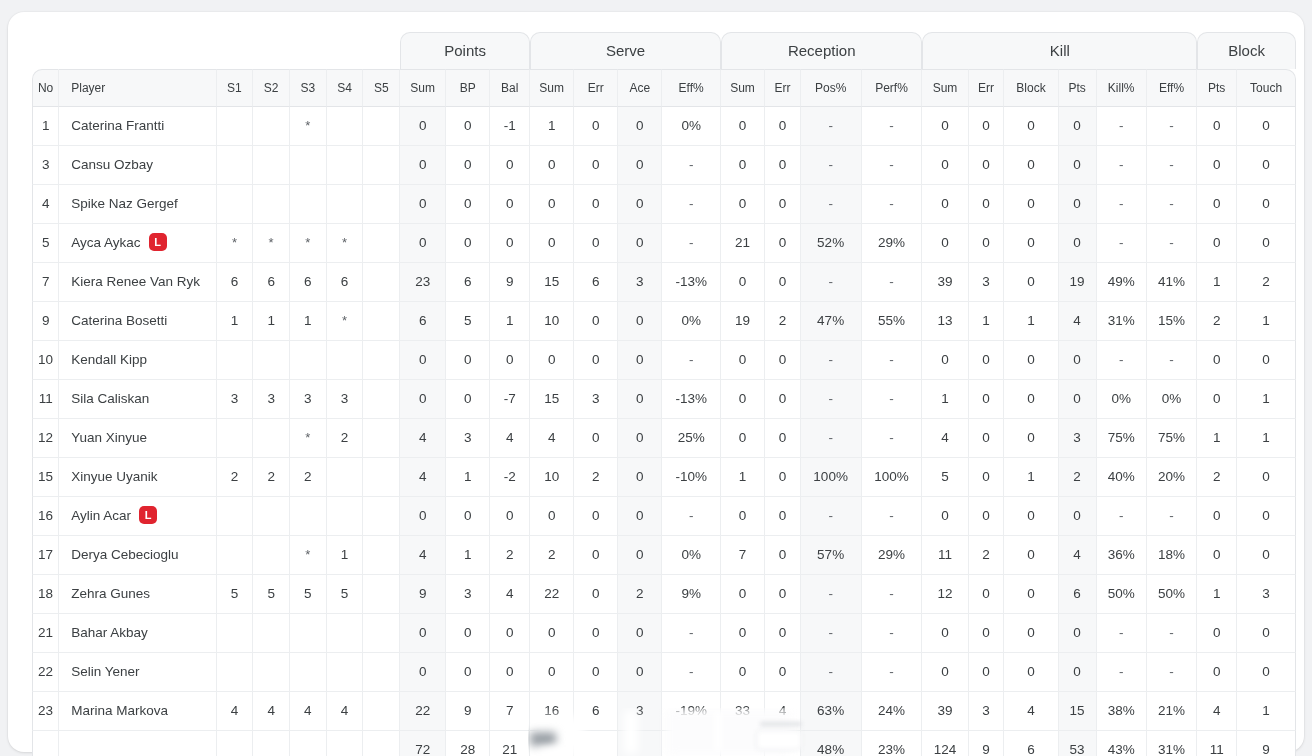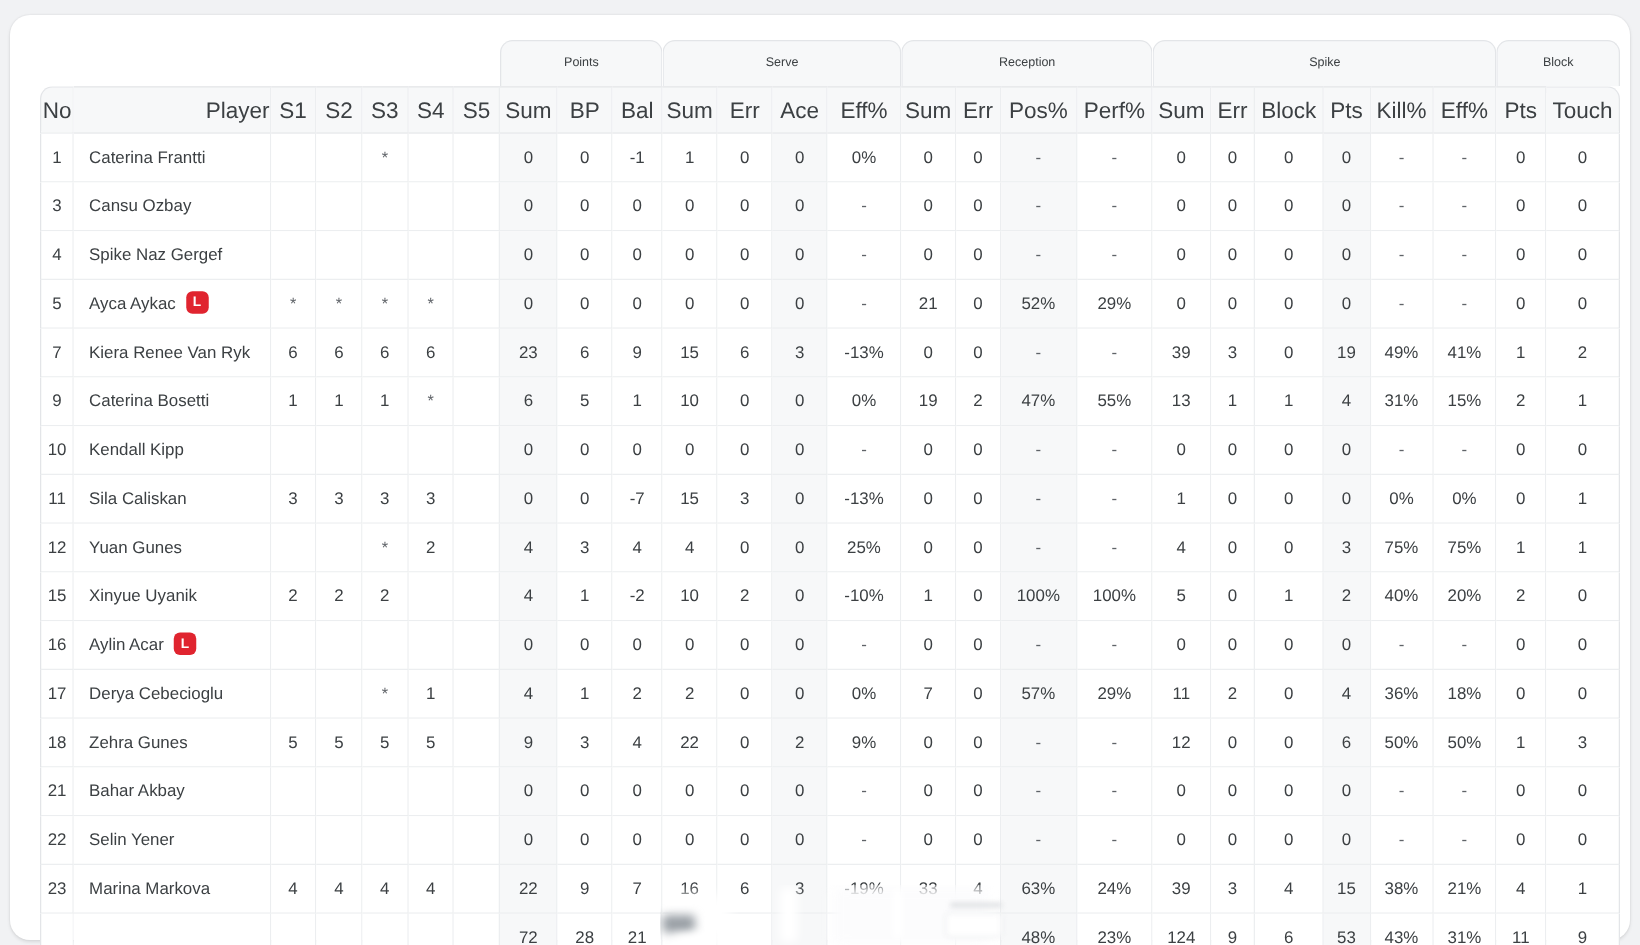--- a/index.html
+++ b/index.html
@@ -52,21 +52,21 @@
     height: 38px;
     line-height: 38px;
     white-space: nowrap;
     overflow: hidden;
   }
 
   
   tr.group-row th {
     height: 36px;
     line-height: 36px;
-    font-size: 10px;
+    font-size: 15px;
     color: #3c4043;
     background: transparent;
     border: none;
   }
   tr.group-row th.grp {
     background: #f7f8f9;
     border: 1px solid #e3e5e8;
     border-bottom: none;
     border-top-left-radius: 10px;
     border-top-right-radius: 10px;
@@ -74,29 +74,29 @@
   tr.group-row th.spacer { background: transparent; border: none; }
 
   
   tr.head-row th {
     background: #f7f8f9;
     border-top: 1px solid #e3e5e8;
     border-bottom: 1px solid #e3e5e8;
     border-right: 1px solid #eceef0;
     height: 36px;
     line-height: 36px;
-    font-size: 18px;
+    font-size: 12px;
     color: #3c4043;
   }
   tr.head-row th.first {
     border-left: 1px solid #e3e5e8;
     border-top-left-radius: 10px;
   }
   tr.head-row th.last { border-right: 1px solid #e3e5e8; border-top-right-radius: 10px;}
-  tr.head-row th.lab { text-align: right; padding-left: 12px; }
+  tr.head-row th.lab { text-align: left; padding-left: 12px; }
 
   
   tbody td {
     border-bottom: 1px solid #eceef0;
     border-right: 1px solid #eceef0;
     background: #ffffff;
     color: #3c4043;
     font-size: 13.5px;
   }
   tbody td.first { border-left: 1px solid #e3e5e8; }
@@ -215,21 +215,21 @@
             <col style="width: 48px;">
             <col style="width: 38px;">
             <col style="width: 56px;">
           </colgroup>
         <thead>
           <tr class="group-row">
               <th colspan="7" class="spacer"></th>
               <th colspan="3" class="grp">Points</th>
               <th colspan="4" class="grp">Serve</th>
               <th colspan="4" class="grp">Reception</th>
-              <th colspan="6" class="grp">Spike</th>
+              <th colspan="6" class="grp">Kill</th>
               <th colspan="2" class="grp">Block</th>
             </tr>
           <tr class="head-row">
               <th class="first">No</th>
               <th class="lab">Player</th>
               <th class="">S1</th>
               <th class="">S2</th>
               <th class="">S3</th>
               <th class="">S4</th>
               <th class="">S5</th>
@@ -474,21 +474,21 @@
               <td class="">0</td>
               <td class="">0</td>
               <td class="shade">0</td>
               <td class="">0%</td>
               <td class="">0%</td>
               <td class="">0</td>
               <td class="last">1</td>
             </tr>
             <tr>
               <td class="first">12</td>
-              <td class="player"><span>Yuan Gunes</span></td>
+              <td class="player"><span>Yuan Xinyue</span></td>
               <td class=""></td>
               <td class=""></td>
               <td class="star">*</td>
               <td class="">2</td>
               <td class=""></td>
               <td class="shade">4</td>
               <td class="">3</td>
               <td class="">4</td>
               <td class="">4</td>
               <td class="">0</td>

